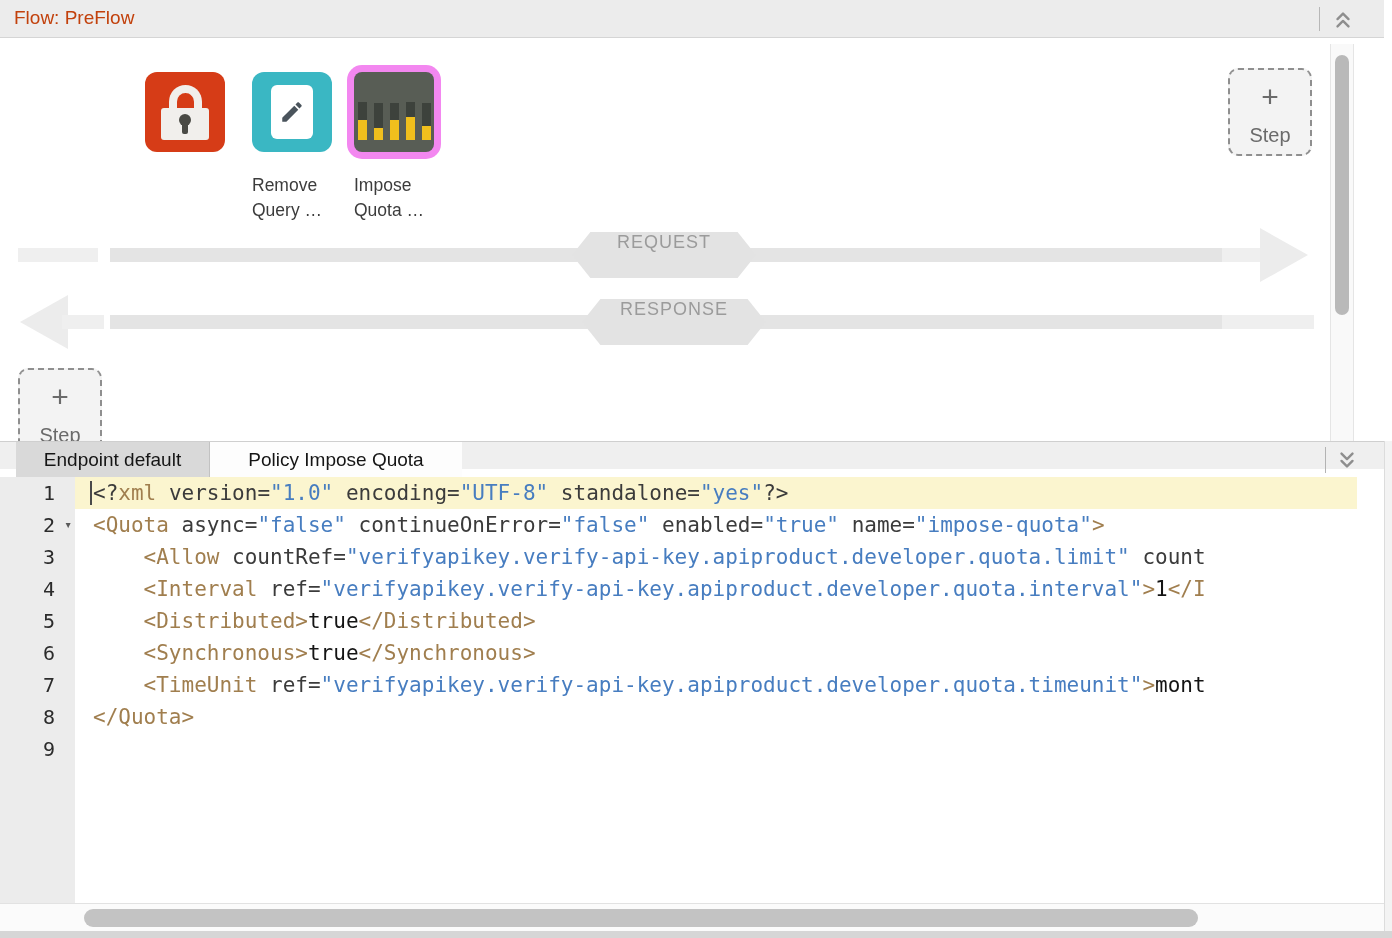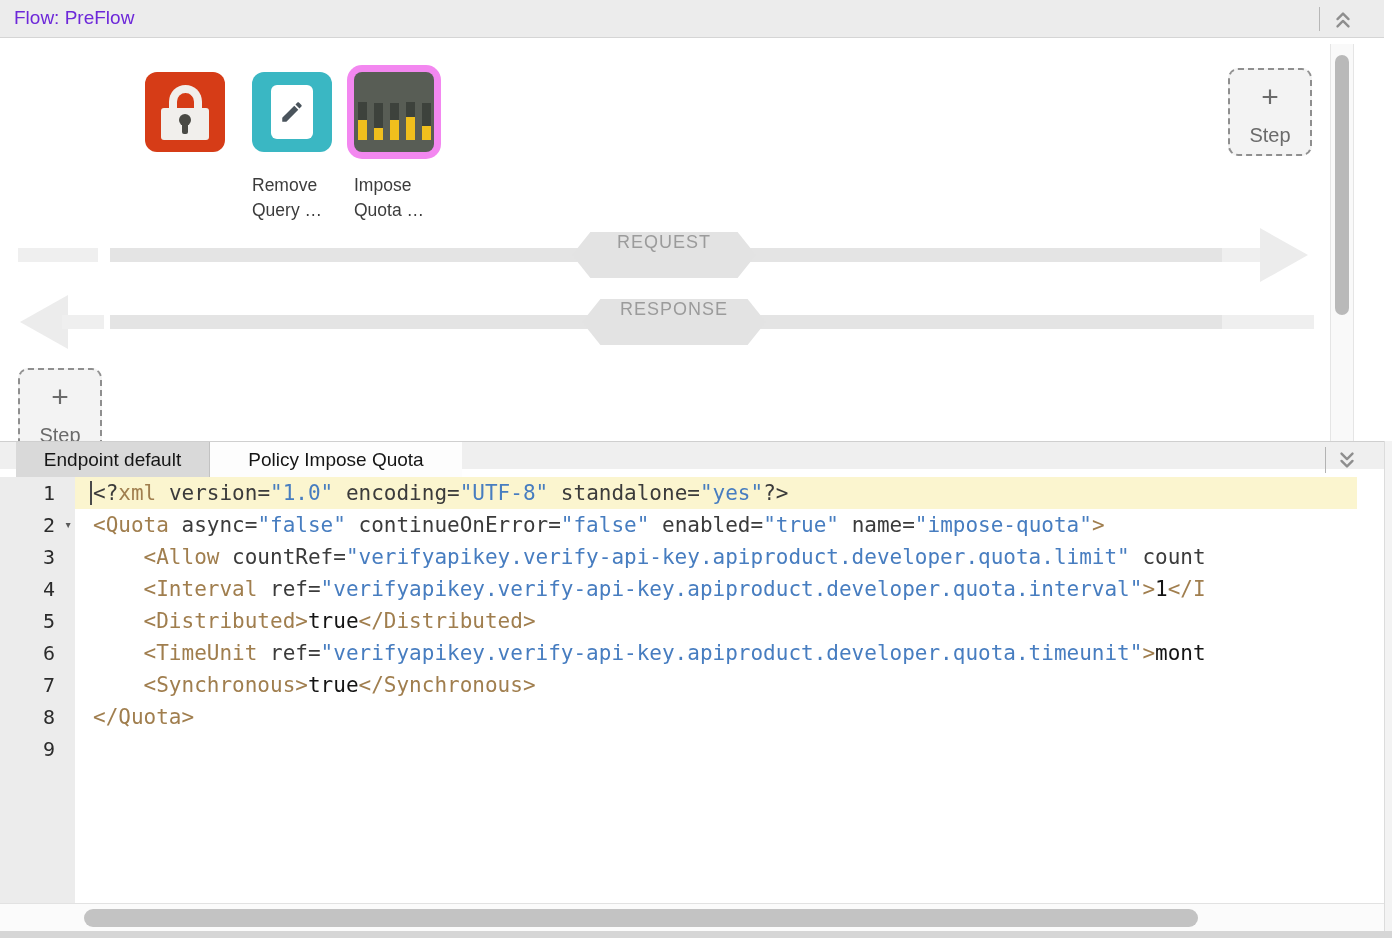--- a/index.html
+++ b/index.html
@@ -1,21 +1,21 @@
 <!DOCTYPE html>
 <html style="--select-pink: #f387f0; --line-highlight: #fbf5cf; --syntax-tag: #a07e4e; --syntax-attr: #3b3b3b; --syntax-string: #477dc0; --syntax-punct: #3b3b3b; --syntax-text: #141414;"><head>
 <meta charset="utf-8">
 <style>
   * { margin:0; padding:0; box-sizing:border-box; }
   html,body { width:1392px; height:938px; background:#fff; font-family:"Liberation Sans", sans-serif; overflow:hidden; }
   #app { position:relative; width:1392px; height:938px; background:#fff; }
 
   
   .titlebar { position:absolute; left:0; top:0; width:1384px; height:38px; background:#ececec; border-bottom:1px solid #d5d5d5; }
-  .titlebar-text { position:absolute; left:14px; top:7px; font-size:19px; color:#6d28d9; }
+  .titlebar-text { position:absolute; left:14px; top:7px; font-size:19px; color:#c2410c; }
   .titlebar-divider { position:absolute; left:1319px; top:7px; width:1px; height:24px; background:#b7b7b7; }
   .titlebar-collapse { position:absolute; left:1330px; top:7px; width:26px; height:26px; cursor:pointer; display:flex; align-items:center; justify-content:center; }
 
   
   .flow-canvas { position:absolute; left:0; top:38px; width:1392px; height:403px; background:#fff; overflow:hidden; }
 
   .policy { position:absolute; top:34px; width:120px; }
   .policy-icon { position:relative; width:80px; height:80px; border-radius:12px; cursor:pointer; }
   .policy-icon.selected { box-shadow:0 0 0 7px var(--select-pink); border-radius:8px; }
   .policy-label { margin-top:21px; font-size:17.5px; line-height:25px; color:#3c3c3c; white-space:pre-line; }
@@ -207,22 +207,22 @@
         <div class="gutter-row">7</div>
         <div class="gutter-row">8</div>
         <div class="gutter-row">9</div>
       </div>
     <div class="code-viewport" id="code">
         <div class="code-row hl"><span class="caret"></span><span class="tok-punct">&lt;?</span><span class="tok-tag">xml</span><span class="tok-attr"> version=</span><span class="tok-str">"1.0"</span><span class="tok-attr"> encoding=</span><span class="tok-str">"UTF-8"</span><span class="tok-attr"> standalone=</span><span class="tok-str">"yes"</span><span class="tok-punct">?&gt;</span></div>
         <div class="code-row"><span class="tok-tag">&lt;Quota</span><span class="tok-attr"> async=</span><span class="tok-str">"false"</span><span class="tok-attr"> continueOnError=</span><span class="tok-str">"false"</span><span class="tok-attr"> enabled=</span><span class="tok-str">"true"</span><span class="tok-attr"> name=</span><span class="tok-str">"impose-quota"</span><span class="tok-tag">&gt;</span></div>
         <div class="code-row"><span class="tok-txt">    </span><span class="tok-tag">&lt;Allow</span><span class="tok-attr"> countRef=</span><span class="tok-str">"verifyapikey.verify-api-key.apiproduct.developer.quota.limit"</span><span class="tok-attr"> count</span></div>
         <div class="code-row"><span class="tok-txt">    </span><span class="tok-tag">&lt;Interval</span><span class="tok-attr"> ref=</span><span class="tok-str">"verifyapikey.verify-api-key.apiproduct.developer.quota.interval"</span><span class="tok-tag">&gt;</span><span class="tok-txt">1</span><span class="tok-tag">&lt;/I</span></div>
         <div class="code-row"><span class="tok-txt">    </span><span class="tok-tag">&lt;Distributed</span><span class="tok-tag">&gt;</span><span class="tok-txt">true</span><span class="tok-tag">&lt;/Distributed</span><span class="tok-tag">&gt;</span></div>
+        <div class="code-row"><span class="tok-txt">    </span><span class="tok-tag">&lt;Synchronous</span><span class="tok-tag">&gt;</span><span class="tok-txt">true</span><span class="tok-tag">&lt;/Synchronous</span><span class="tok-tag">&gt;</span></div>
         <div class="code-row"><span class="tok-txt">    </span><span class="tok-tag">&lt;TimeUnit</span><span class="tok-attr"> ref=</span><span class="tok-str">"verifyapikey.verify-api-key.apiproduct.developer.quota.timeunit"</span><span class="tok-tag">&gt;</span><span class="tok-txt">mont</span></div>
-        <div class="code-row"><span class="tok-txt">    </span><span class="tok-tag">&lt;Synchronous</span><span class="tok-tag">&gt;</span><span class="tok-txt">true</span><span class="tok-tag">&lt;/Synchronous</span><span class="tok-tag">&gt;</span></div>
         <div class="code-row"><span class="tok-tag">&lt;/Quota</span><span class="tok-tag">&gt;</span></div>
       </div>
   </div>
 
   <div class="h-scroll-row">
     <div class="h-scroll-thumb"></div>
   </div>
   <div class="right-strip"></div>
   <div class="bottom-strip"></div>
 

